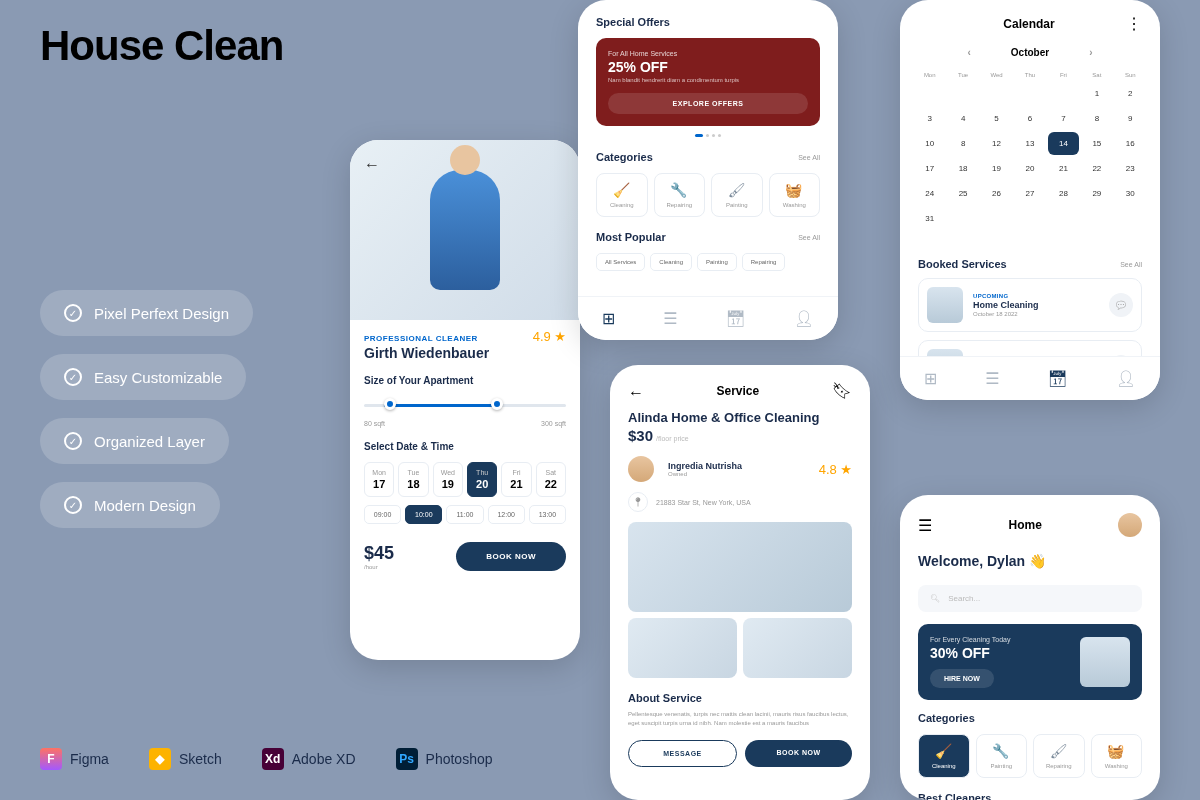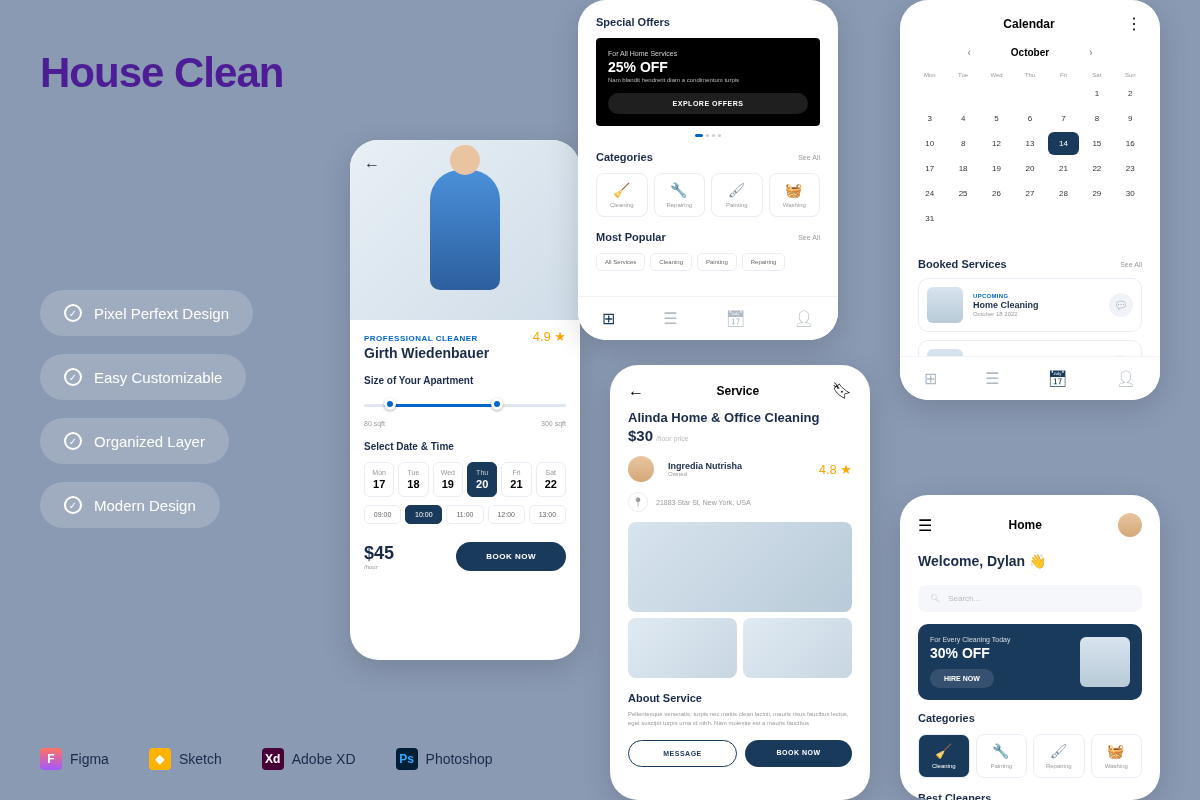--- a/index.html
+++ b/index.html
@@ -1,17 +1,17 @@
 <!DOCTYPE html>
 <html><head>
 <meta charset="utf-8">
 <style>
 *{margin:0;padding:0;box-sizing:border-box;font-family:-apple-system,BlinkMacSystemFont,'Segoe UI',sans-serif}
 body{background:#8a9ab3;width:1200px;height:800px;overflow:hidden;position:relative}
-.hero-title{position:absolute;left:40px;top:49px;color:#4c1d95}
+.hero-title{position:absolute;left:40px;top:22px;color:#000000}
 .hero-title h1{font-size:42px;font-weight:800;letter-spacing:-1px}
 .hero-title p{font-size:16px;font-weight:500;margin-top:2px}
 .features{position:absolute;left:40px;top:290px;display:flex;flex-direction:column;gap:18px}
 .feature-pill{background:rgba(255,255,255,0.18);border-radius:30px;padding:14px 24px;display:flex;align-items:center;gap:12px;color:#fff;font-size:15px;font-weight:500;width:fit-content}
 .check-icon{width:18px;height:18px;border:2px solid #fff;border-radius:50%;display:flex;align-items:center;justify-content:center;font-size:10px}
 .tools{position:absolute;left:40px;bottom:30px;display:flex;gap:40px;align-items:center}
 .tool{display:flex;align-items:center;gap:8px;color:#1a2b4a;font-size:14px;font-weight:500}
 .tool-icon{width:22px;height:22px;border-radius:4px;display:flex;align-items:center;justify-content:center;font-size:12px;font-weight:700;color:#fff}
 .figma{background:linear-gradient(#ff7262,#a259ff)}
 .sketch{background:#fdb300}
@@ -45,21 +45,21 @@
 .day-num{font-size:11px;font-weight:700;margin-top:2px}
 .time-row{display:flex;gap:4px;margin-top:8px}
 .time-cell{flex:1;border:1px solid #e8edf3;border-radius:5px;padding:5px 2px;text-align:center;font-size:7px;color:#666}
 .time-cell.active{background:#1a3a5c;color:#fff;border-color:#1a3a5c}
 .price-row{display:flex;align-items:center;justify-content:space-between;margin-top:18px}
 .price{font-size:18px;font-weight:800;color:#1a2b4a}
 .price-sub{font-size:6px;color:#999}
 .book-btn{background:#1a3a5c;color:#fff;border-radius:20px;padding:10px 30px;font-size:8px;font-weight:700;letter-spacing:0.5px}
 .p2-pad{padding:16px 18px}
 .sec-title{font-size:11px;font-weight:700;color:#1a2b4a}
-.offer-card{background:#000000;border-radius:4px;padding:12px;margin-top:10px;color:#fff}
+.offer-card{background:#7f1d1d;border-radius:10px;padding:12px;margin-top:10px;color:#fff}
 .offer-sub{font-size:7px;opacity:0.8}
 .offer-big{font-size:14px;font-weight:800;margin-top:2px}
 .offer-desc{font-size:6px;opacity:0.7;margin-top:2px}
 .offer-btn{background:rgba(255,255,255,0.12);border-radius:15px;padding:7px;text-align:center;font-size:7px;font-weight:700;margin-top:10px;letter-spacing:0.5px}
 .dots{display:flex;gap:3px;justify-content:center;margin-top:8px}
 .dot{width:3px;height:3px;background:#ccc;border-radius:50%}
 .dot.active{background:#0066cc;width:8px;border-radius:2px}
 .sec-row{display:flex;justify-content:space-between;align-items:center;margin-top:14px}
 .see-all{font-size:7px;color:#999}
 .cat-row{display:flex;gap:6px;margin-top:10px}

